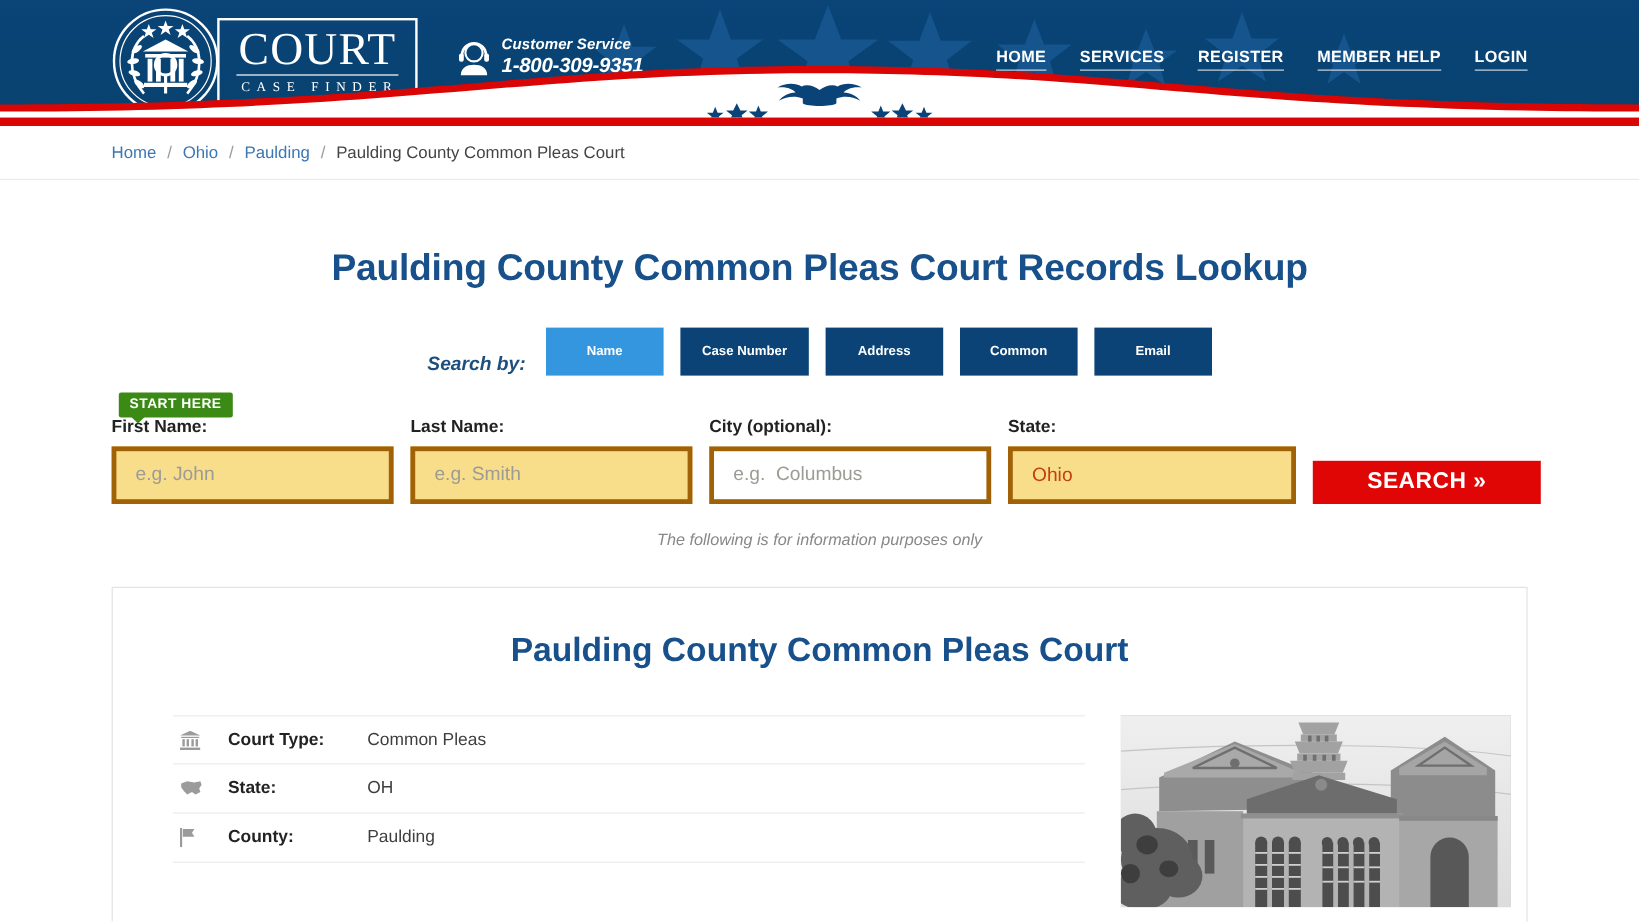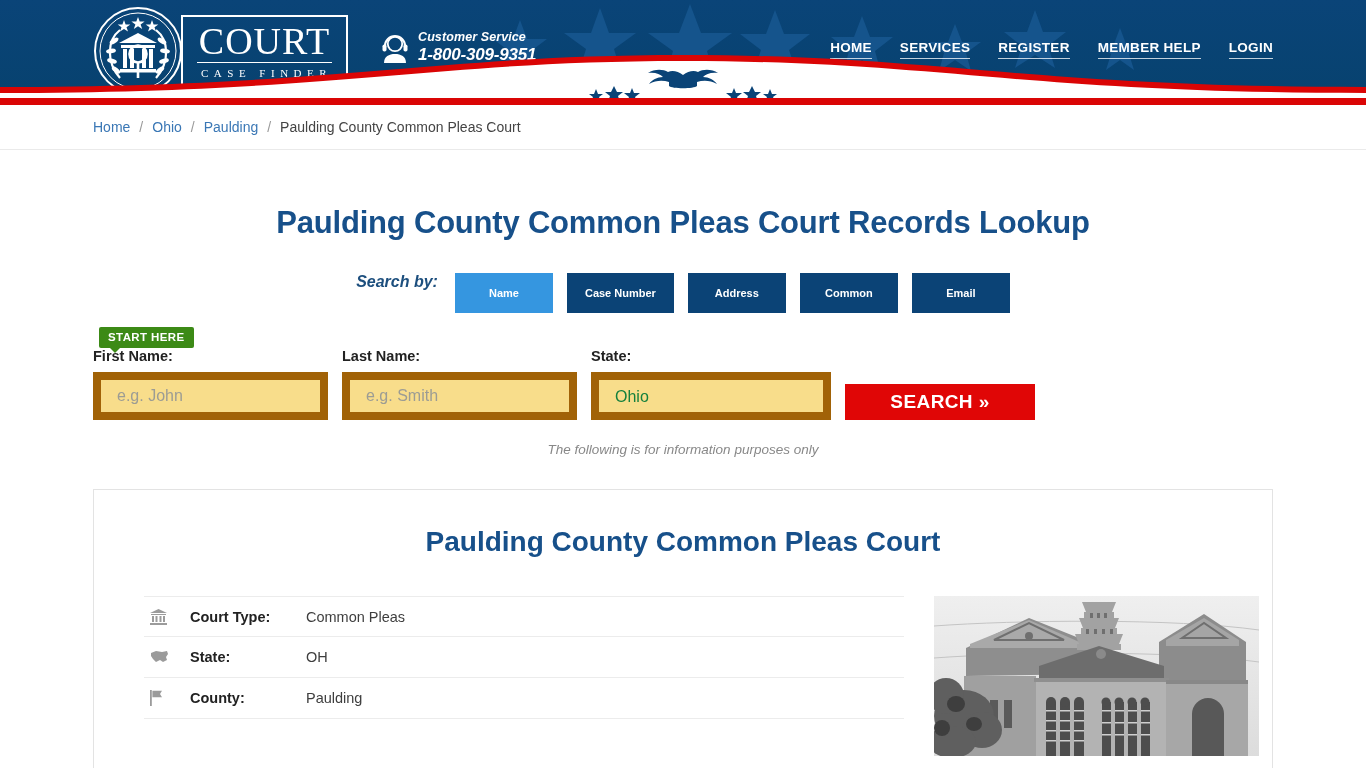--- a/index.html
+++ b/index.html
@@ -131,21 +131,21 @@
     color: #17508a;
     margin-top: 55px;
     letter-spacing: -.2px;
   }
 
   
   .tabs-row {
     width: 1180px;
     margin: 32px auto 0 auto;
     display: flex;
-    align-items: flex-start;
+    align-items: flex-end;
     justify-content: center;
     gap: 14px;
   }
   .tabs-label {
     font-size: 16px;
     font-style: italic;
     font-weight: bold;
     color: #1d4f7e;
     margin-right: 3px;
   }
@@ -200,24 +200,24 @@
   }
   .field { display: flex; flex-direction: column; }
   .field-label {
     font-size: 14.5px;
     font-weight: bold;
     color: #222;
     margin-bottom: 8px;
   }
   .field input, .field select {
     height: 48px;
-    border: 8px solid #a16207;
+    border: 4px solid #a16207;
     font-size: 16px;
     padding: 0 16px;
-    color: #15803d;
+    color: #c2410c;
     font-family: "Liberation Sans", "DejaVu Sans", sans-serif;
     outline: none;
   }
   .field input.hl, .field select.hl { background: #f8dd8b; }
   .field input.plain { background: #ffffff; }
   .field input::placeholder { color: #9c9c94; }
   .f-first { width: 235px; }
   .f-last  { width: 235px; }
   .f-city  { width: 235px; }
   .f-state { width: 240px; }
@@ -441,20 +441,24 @@
     <div class="field">
       <label class="field-label">First Name:</label>
       <input class="hl f-first" type="text" placeholder="e.g. John" style="">
     </div>
 
     <div class="field">
       <label class="field-label">Last Name:</label>
       <input class="hl f-last" type="text" placeholder="e.g. Smith" style="">
     </div>
 
+    <div class="field">
+      <label class="field-label">City (optional):</label>
+      <input class="plain f-city" type="text" placeholder="e.g.  Columbus" style="">
+    </div>
 
     <div class="field">
       <label class="field-label">State:</label>
       <select class="hl f-state">
         <option>Ohio</option>
       </select>
     </div>
 
     <button class="search-btn">SEARCH »</button>
   </div>

